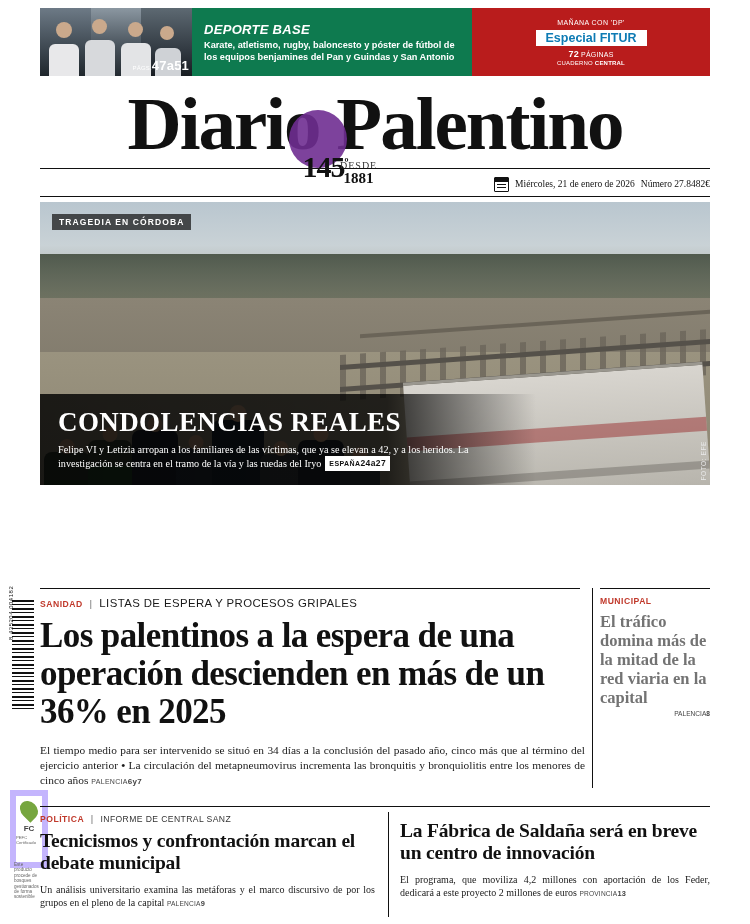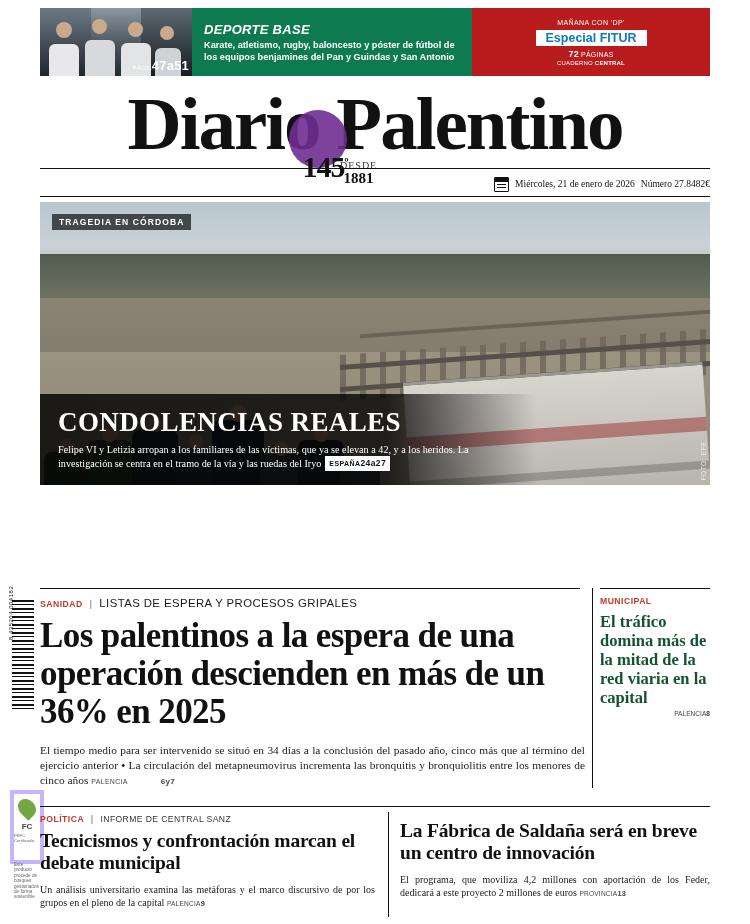--- a/index.html
+++ b/index.html
@@ -201,46 +201,46 @@
     margin:6px 0 0 0;font-family:"Liberation Serif",serif;font-weight:bold;
     font-size:35px;line-height:38px;letter-spacing:-.6px;color:#111;
   }
   .lead .sub{
     margin-top:12px;font-size:11.4px;line-height:15px;color:#1a1a1a;text-align:justify;
   }
   .lead .sub .bullet{font-weight:bold;}
   .lead .credit{
     font-family:"Liberation Sans",sans-serif;font-size:7px;letter-spacing:.3px;color:#444;
   }
-  .lead .credit b{font-size:8px;padding-left:33px;}
+  .lead .credit b{font-size:8px;}
 
   .rightcol{position:absolute;left:600px;top:596px;width:110px;}
   .rightcol h2{
     margin:6px 0 0 0;font-family:"Liberation Serif",serif;font-weight:bold;
-    font-size:16.5px;line-height:19px;color:#14532d;
+    font-size:16.5px;line-height:19px;color:#737373;
   }
   .rightcol p{
     margin:9px 0 0 0;font-size:8.3px;line-height:10.6px;text-align:justify;color:#1a1a1a;
     hyphens:auto;
   }
   .rightcol .credit{
     font-family:"Liberation Sans",sans-serif;font-size:6.6px;color:#444;text-align:right;margin-top:3px;
   }
 
   
   .barcode{
     position:absolute;left:12px;top:600px;width:22px;height:110px;
     background:repeating-linear-gradient(180deg,#111 0 2px,#fff 2px 4px,#111 4px 5px,#fff 5px 8px);
   }
   .barcode-num{
     position:absolute;left:8px;top:640px;font-size:6px;font-family:"Liberation Sans",sans-serif;
     transform:rotate(-90deg);transform-origin:left top;color:#111;letter-spacing:.5px;white-space:nowrap;
   }
   .fc-logo{
-    position:absolute;left:10px;top:790px;width:26px;height:66px;border:4px solid #c4b5fd;
+    position:absolute;left:10px;top:790px;width:26px;height:66px;border:6px solid #c4b5fd;
     background:#fff;display:flex;flex-direction:column;align-items:center;
   }
   .fc-logo .leaf{width:16px;height:20px;margin-top:4px;background:#76a63f;
     border-radius:50% 50% 50% 0;transform:rotate(-45deg);}
   .fc-logo .fc{font-family:"Liberation Sans",sans-serif;font-size:8px;font-weight:bold;color:#444;margin-top:4px;}
   .fc-logo .fcs{font-family:"Liberation Sans",sans-serif;font-size:4.2px;color:#666;margin-top:2px;}
   .side-note{
     position:absolute;left:14px;top:862px;font-size:4.6px;color:#666;width:24px;line-height:5.4px;
     font-family:"Liberation Sans",sans-serif;
   }

